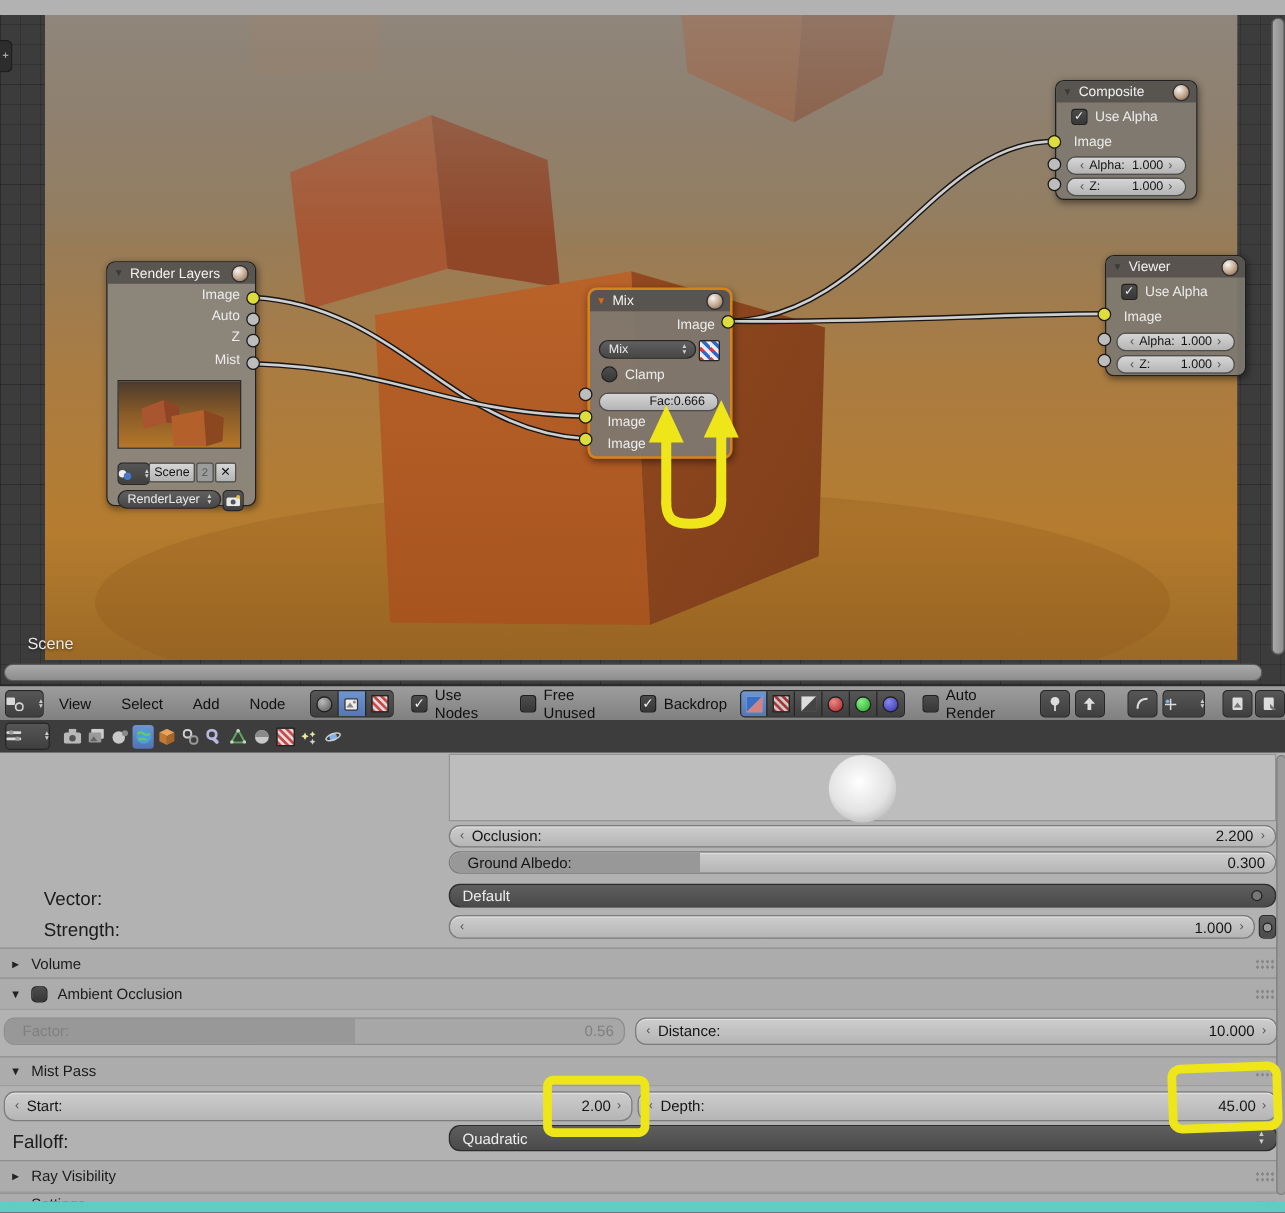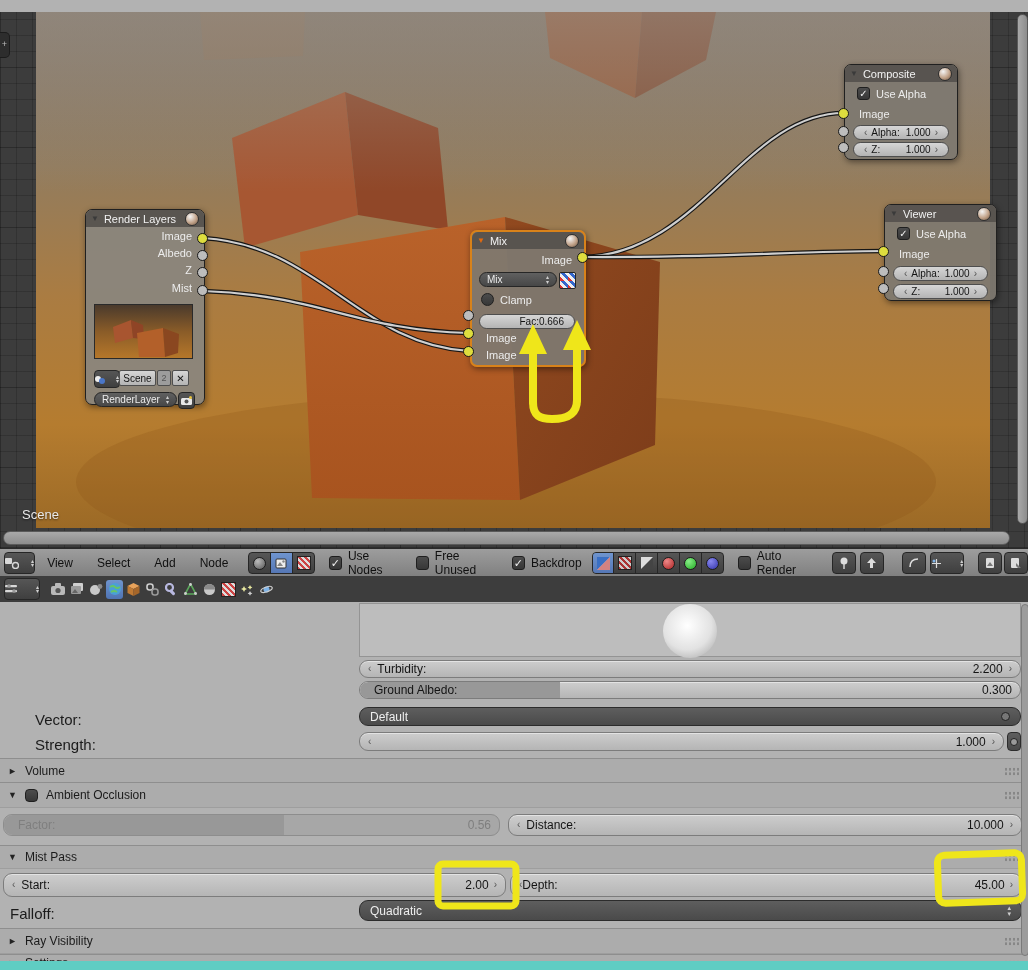--- a/index.html
+++ b/index.html
@@ -136,21 +136,21 @@
       </g>
     </svg>
 
     <div class="node" style="left:85px;top:197px;width:118px;height:194px;background:rgba(138,133,126,.93);z-index:25;">
       <div class="node-hd">
         <span class="tri">▼</span>
         <span class="node-title">Render Layers</span>
         <span class="mat-ball"></span>
       </div>
       <span class="out-label" style="top:20px;">Image</span>
-      <span class="out-label" style="top:37px;">Albedo</span>
+      <span class="out-label" style="top:37px;">Auto</span>
       <span class="out-label" style="top:54px;">Z</span>
       <span class="out-label" style="top:72px;">Mist</span>
       <div class="abs" style="left:8px;top:94px;width:97px;height:53px;border:1px solid #2a2a2a;">
         <svg width="97" height="53" viewBox="0 0 97 53">
           <defs>
               <linearGradient id="g-thumb" x1="0" y1="0" x2="0" y2="1">
             <stop offset="0" stop-color="#4a3a2c"></stop>
                 <stop offset=".5" stop-color="#8a5c28"></stop>
                 <stop offset="1" stop-color="#b5772a"></stop>
           </linearGradient>
@@ -494,21 +494,21 @@
   </div>
 
   <div class="abs" id="props">
 
     <div class="abs" style="left:359px;top:1px;width:662px;height:54px;background:#bdbdbd;border:1px solid #949494;box-sizing:border-box;">
       <div class="abs" style="left:303px;top:0px;width:54px;height:54px;border-radius:50%;background:radial-gradient(circle at 45% 40%,#ffffff,#e2e2e2 55%,#9e9e9e);"></div>
     </div>
 
     <div class="pill" style="left:359px;top:58px;width:662px;height:18px;">
       <span class="tinyarr">‹</span>
-      <span class="lab" style="margin-left:6px;">Turbidity:</span>
+      <span class="lab" style="margin-left:6px;">Occlusion:</span>
       <span class="val">2.200</span>
       <span class="tinyarr" style="margin-left:6px;">›</span>
     </div>
 
     <div class="pill" style="left:359px;top:79px;width:662px;height:18px;">
       <div class="fill" style="width:200px;"></div>
       <span class="lab" style="margin-left:6px;">Ground Albedo:</span>
       <span class="val">0.300</span>
     </div>
 
@@ -560,21 +560,21 @@
     </div>
 
     <div class="pill" style="left:3px;top:271px;width:503px;height:24px;">
       <span class="tinyarr">‹</span>
       <span class="lab" style="margin-left:6px;">Start:</span>
       <span class="val">2.00</span>
       <span class="tinyarr" style="margin-left:5px;">›</span>
     </div>
     <div class="pill" style="left:510px;top:271px;width:512px;height:24px;">
       <span class="tinyarr">‹</span>
-      <span class="lab" style="">Depth:</span>
+      <span class="lab" style="margin-left:6px;">Depth:</span>
       <span class="val">45.00</span>
       <span class="tinyarr" style="margin-left:5px;">›</span>
     </div>
 
     <span class="plabel" style="left:10px;top:303px;">Falloff:</span>
     <div class="ddrop" style="left:359px;top:298px;width:663px;height:21px;">
       <span>Quadratic</span>
       <span class="updn" style="font-size:7px;line-height:6px;">
           <span>▴</span>
           <span>▾</span>

